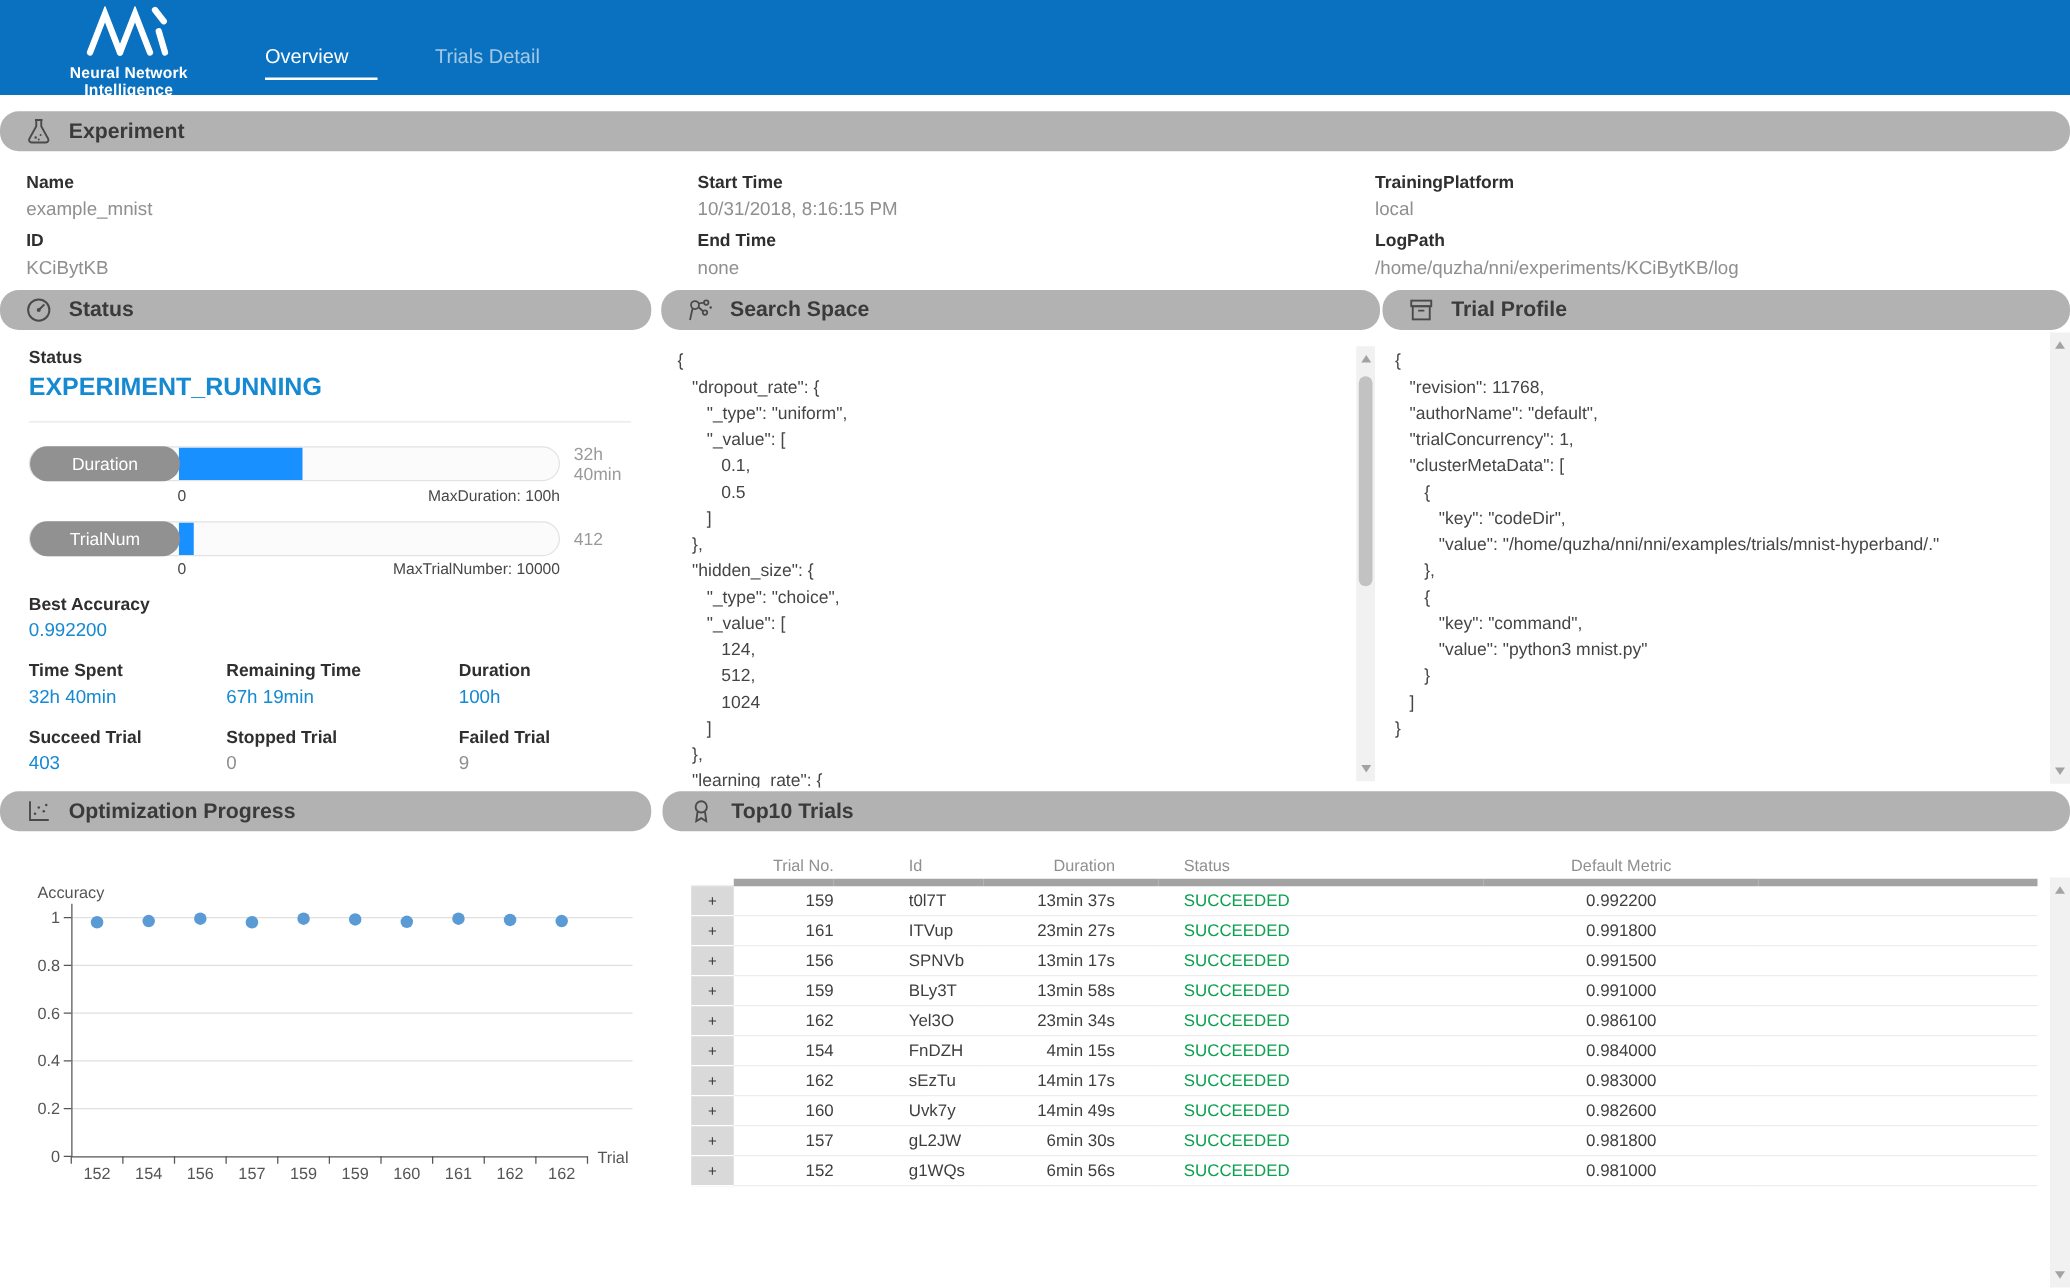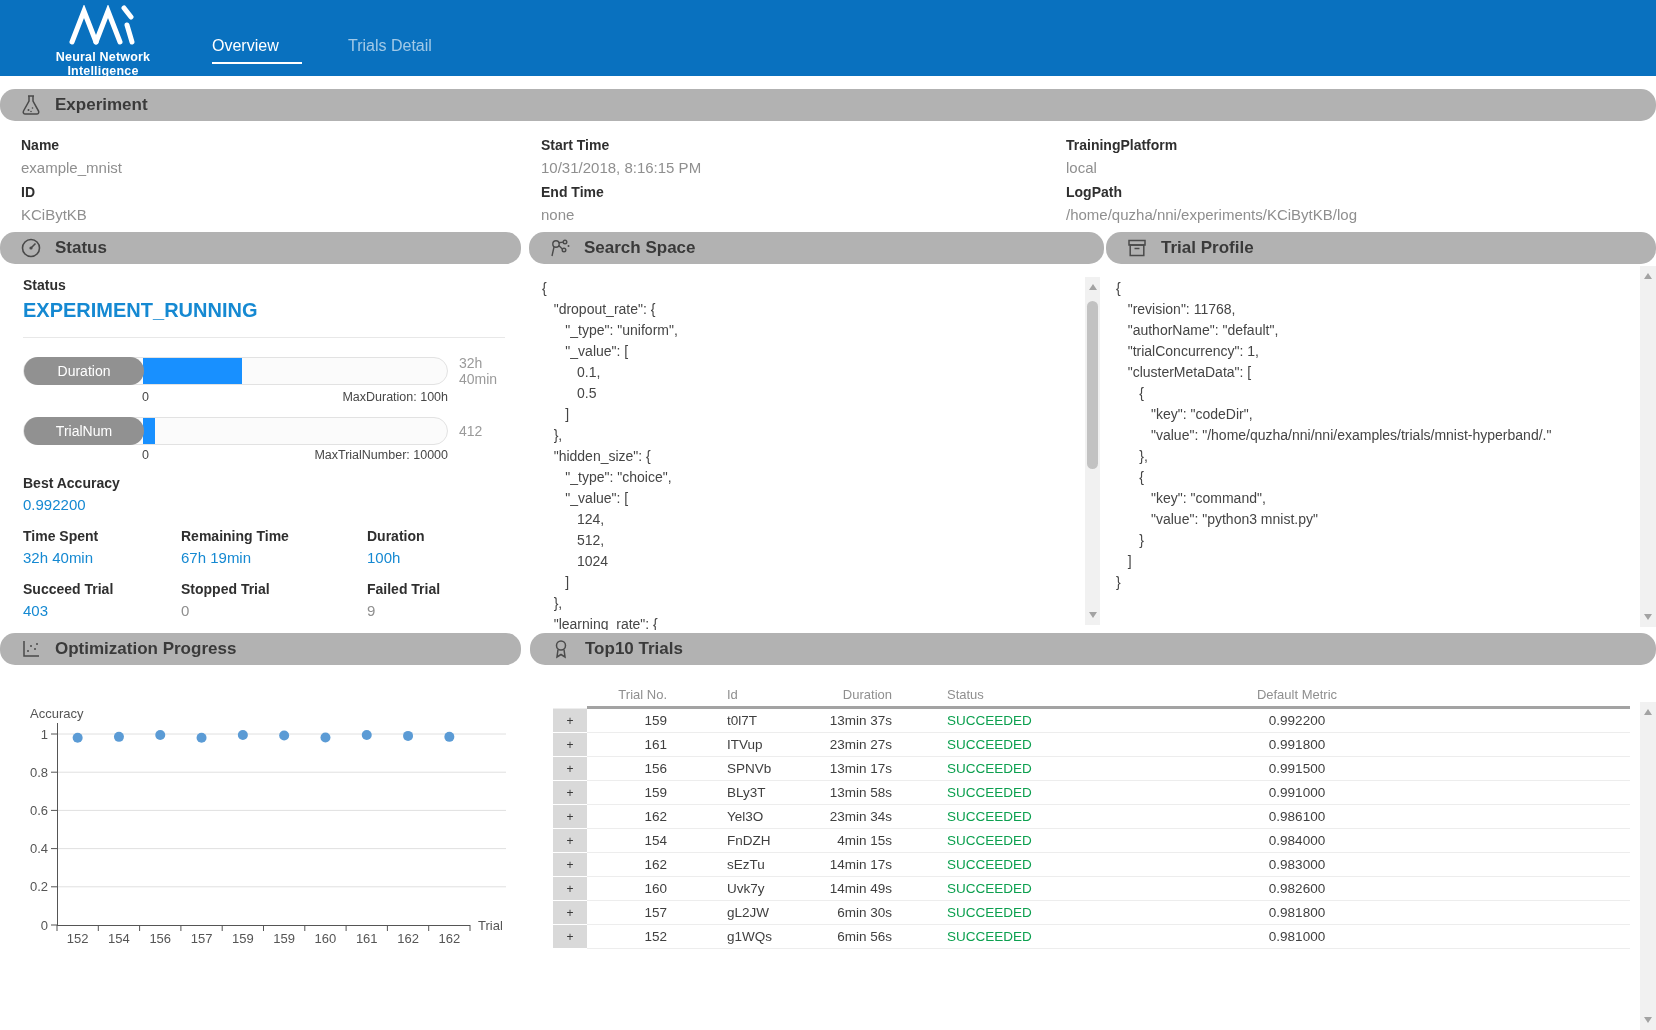--- a/index.html
+++ b/index.html
@@ -20,21 +20,21 @@
   .tab-underline{position:absolute;left:212px;top:62px;width:90px;height:2px;background:#fff;}
 
   
   .secbar{height:32px;background:var(--bar);display:flex;align-items:center;padding-left:20px;border-radius:15px;}
   .secbar .ic{width:22px;height:22px;margin-right:13px;flex:0 0 auto;}
   .sec-title{font-size:17px;font-weight:bold;color:#3a3a3a;}
 
   
   .exp-bar{position:absolute;left:0;top:89px;width:1656px;}
   .exp-content{position:absolute;left:0;top:124px;width:1656px;padding:9px 0 0 21px;
-               display:grid;grid-template-columns:520px 525px 1fr;}
+               display:grid;grid-template-columns:520px 525px 1fr;gap:17px;}
   .field .lb{font-size:14px;font-weight:bold;color:var(--label);padding:4px 0 3px;}
   .field .vl{font-size:15px;color:var(--muted);padding:3px 0 4px;}
 
   
   .mid-panel{position:absolute;top:232px;height:398px;}
   .panel-content{position:relative;height:366px;overflow:hidden;}
   #panel-status{left:0;width:521px;}
   #panel-search{left:529px;width:575px;}
   #panel-profile{left:1106px;width:550px;}
 
@@ -76,21 +76,21 @@
   .bot-section{position:absolute;top:630px;height:400px;}
   #sec-chart{left:0;width:521px;}
   #sec-top10{left:530px;width:1126px;}
   .bot-section .secbar{margin-top:3px;}
 
   
   .t10-wrap{position:relative;margin:17px 26px 0 23px;}
   .t-grid{display:grid;grid-template-columns:34px 80px 120px 140px 260px 220px 1fr;align-items:stretch;}
   .t-cell{display:flex;align-items:center;font-size:13.5px;color:#3f3f3f;height:100%;
           border-bottom:1px solid #ededed;}
-  .t-head .t-cell{color:#8f8f8f;font-size:13px;border-bottom:3px solid #a3a3a3;}
+  .t-head .t-cell{color:#8f8f8f;font-size:13px;border-bottom:6px solid #a3a3a3;}
   .t-head{height:27px;}
   .t-row{height:24px;}
   .ta-r{justify-content:flex-end;}
   .ta-c{justify-content:center;}
   .pl60{padding-left:60px;}
   .pl20{padding-left:20px;}
   .pr35{padding-right:35px;}
   .expand{background:#d9d9d9;border-bottom:1px solid #fff;justify-content:center;
           font-size:12px;color:#3a3a3a;cursor:pointer;}
   .t-head .expand{background:transparent;border-bottom:1px solid #ededed;}

